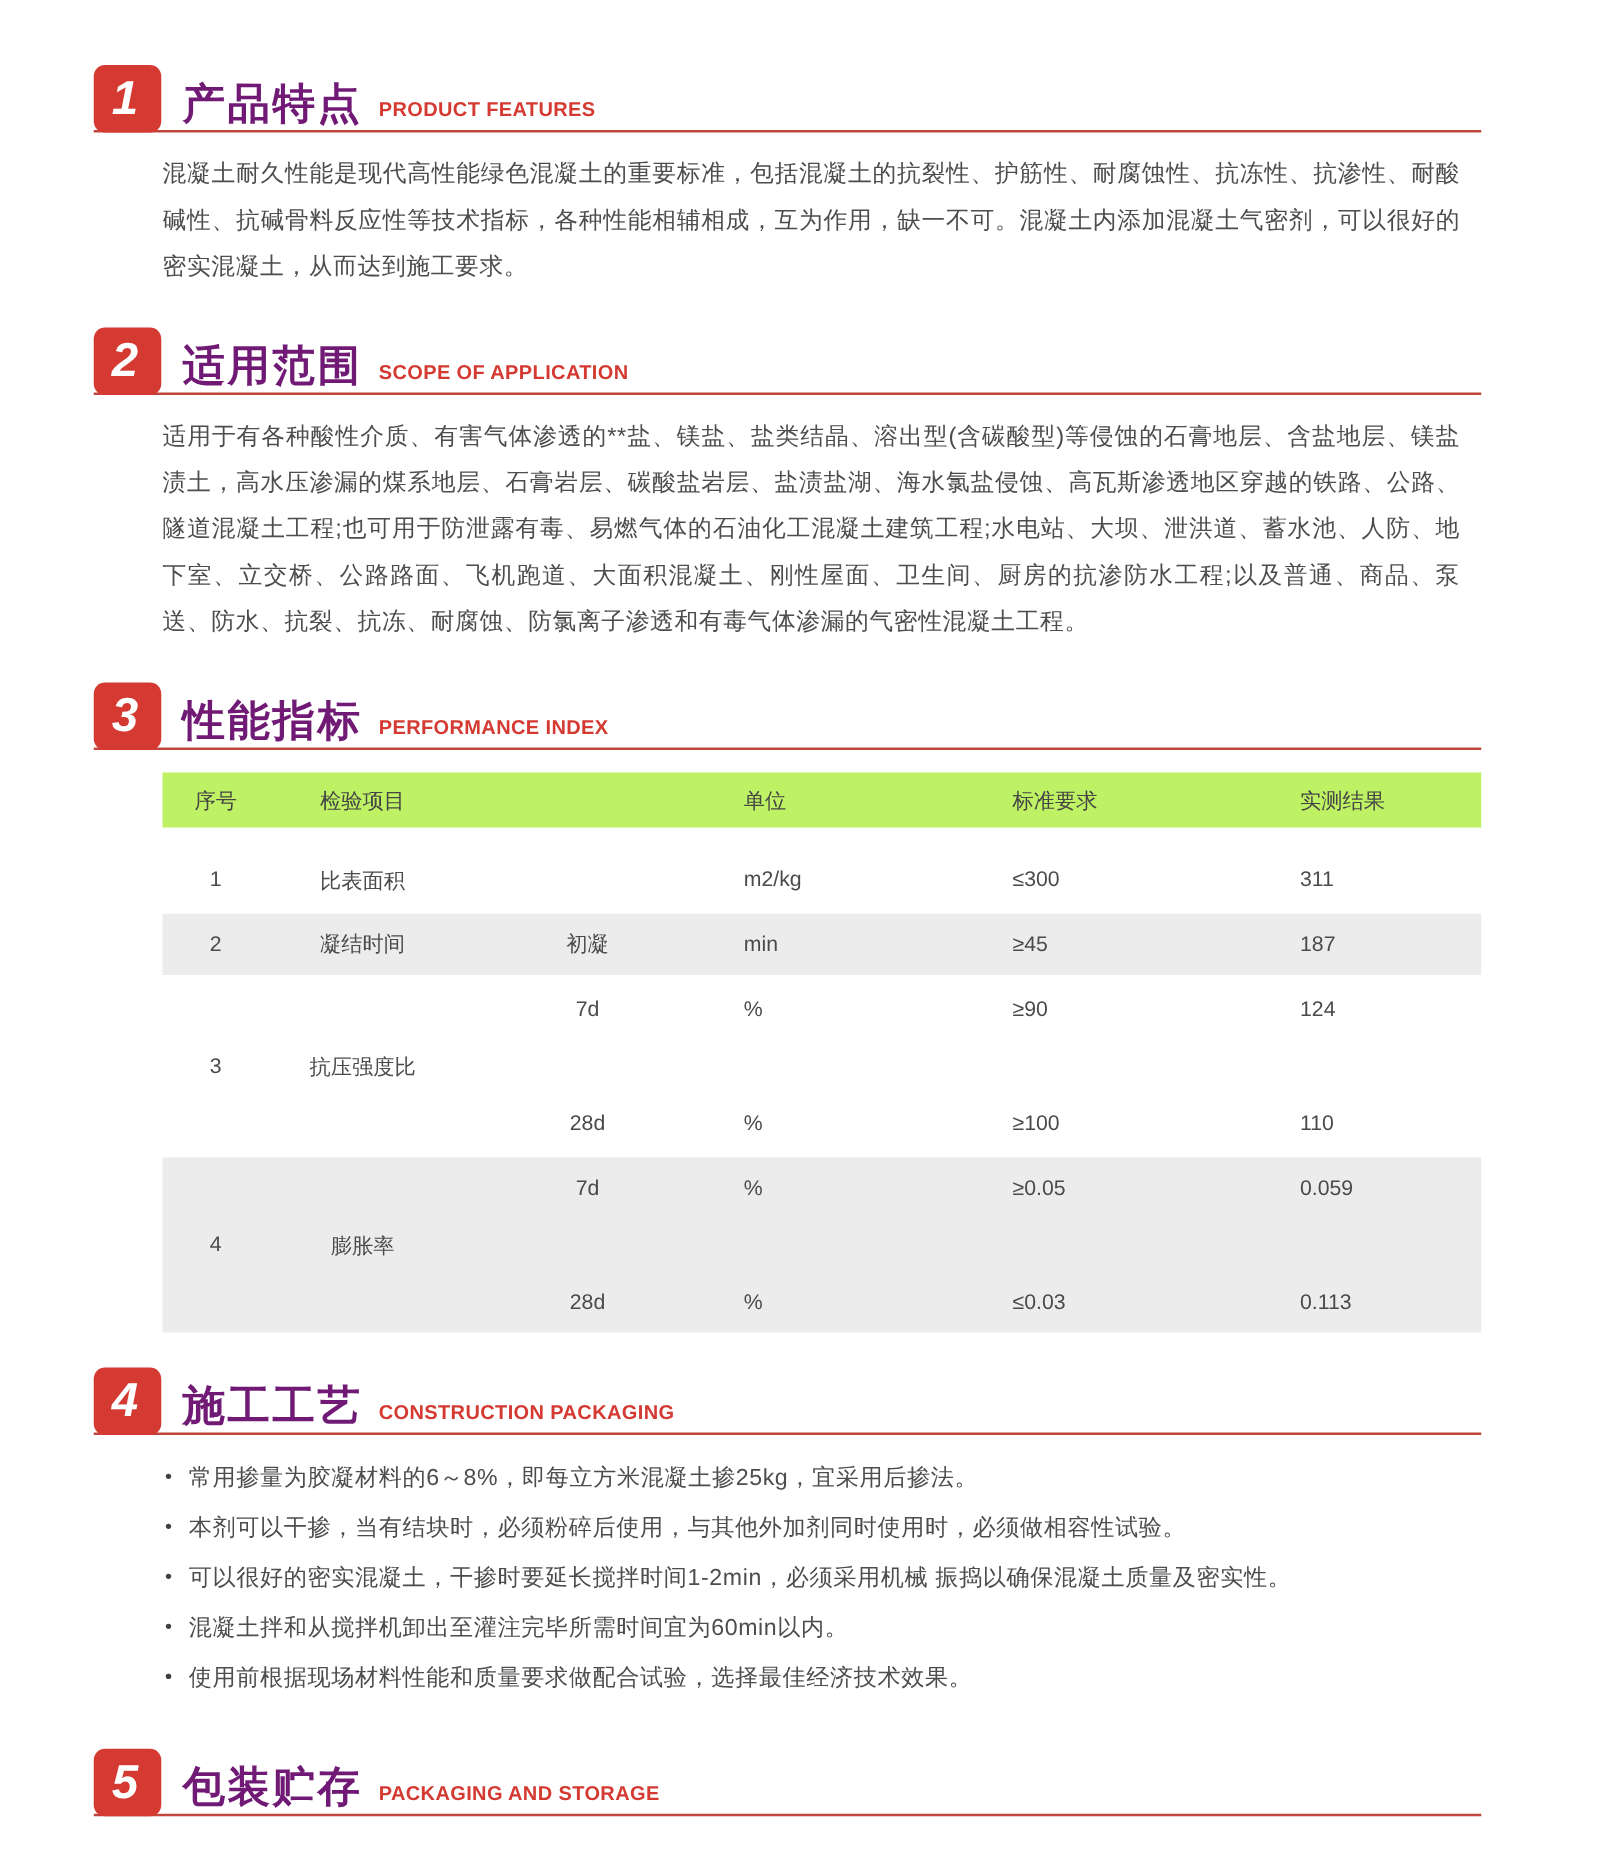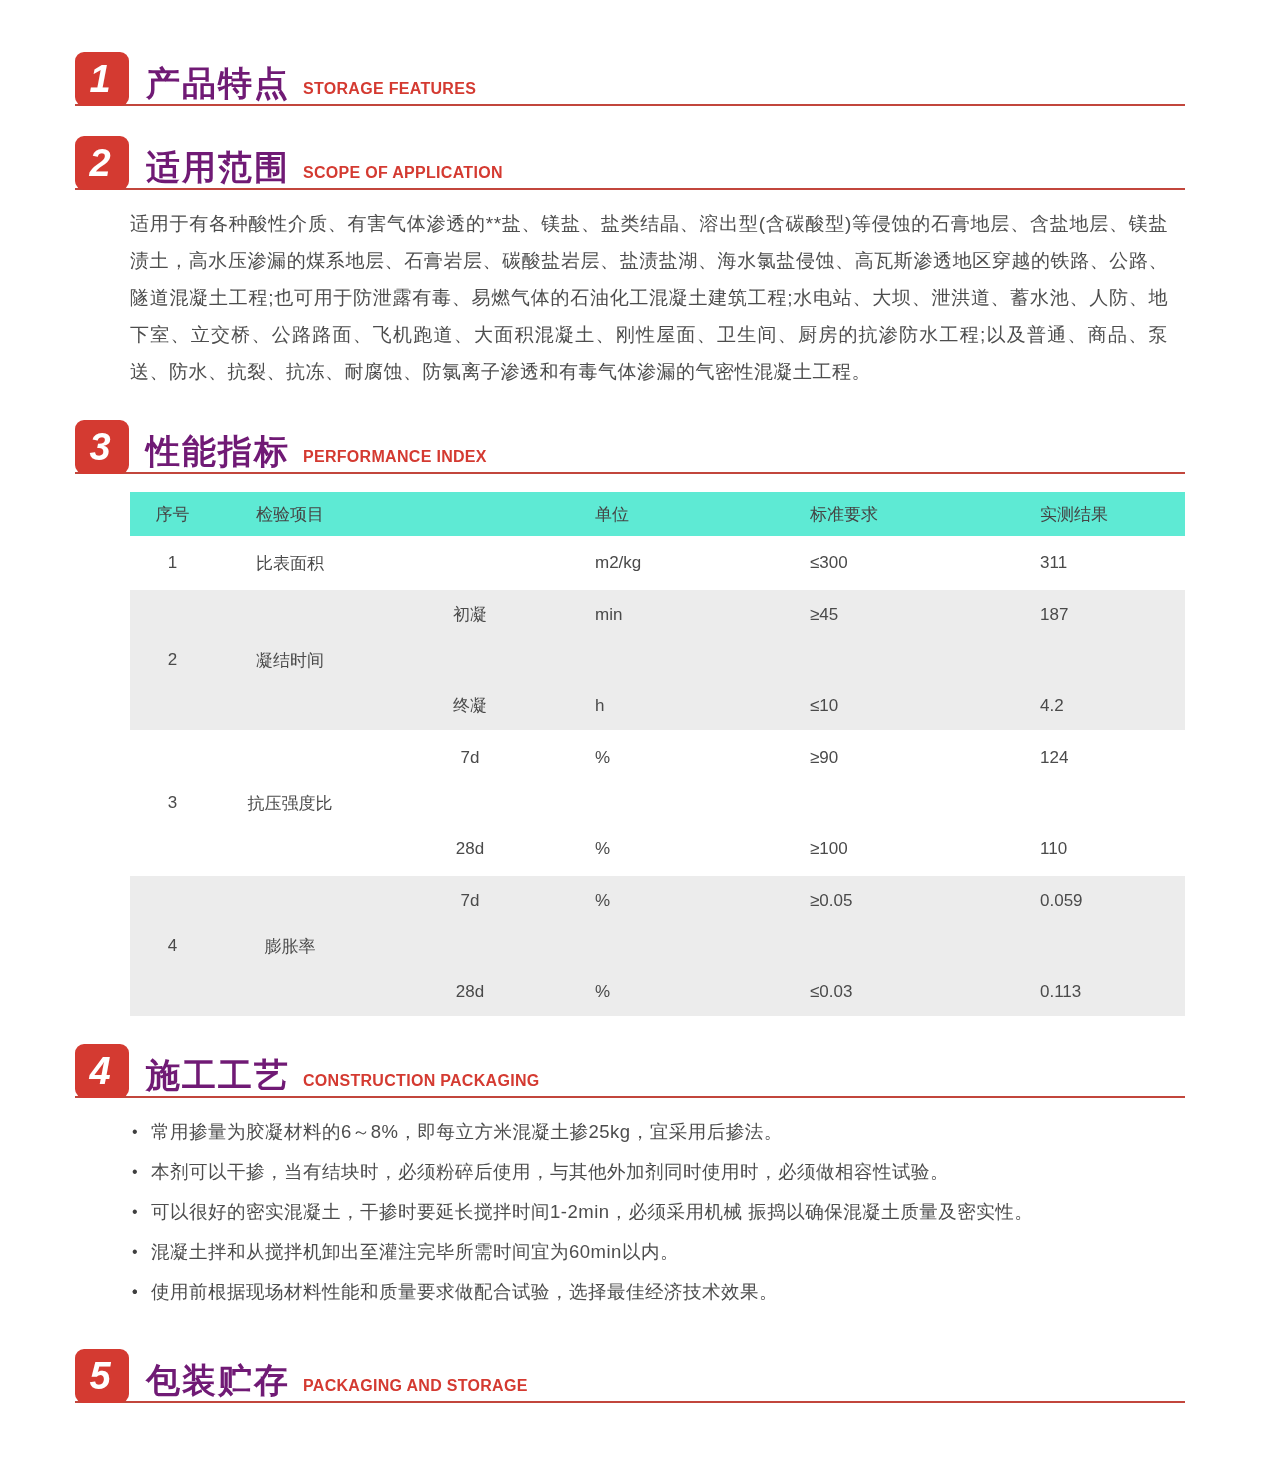--- a/index.html
+++ b/index.html
@@ -27,21 +27,21 @@
   }
 
   
   .bullets { margin:16px 0 0 55px; padding:0; list-style:none; width:1045px; }
   .bullets li { position:relative; padding-left:21px; font-size:18.5px; line-height:35px; color:#4d4d4d; margin-bottom:5px; letter-spacing:0.5px; text-align:justify; }
   .dot { position:absolute; left:2px; top:0; color:#3f3f3f; font-size:16px; }
 
   
   .ptable { margin:18px 0 0 55px; width:1055px; font-size:17px; color:#4a4a4a; }
   .grid6 { display:grid; grid-template-columns:85px 150px 210px 215px 230px 165px; align-items:center; }
-  .t-head { height:44px; background:#5eead4; margin-bottom:3px; color:#454545; }
+  .t-head { height:44px; background:#bef264; margin-bottom:18px; color:#454545; }
   .t-row-simple { height:48px; background:#fff; margin-bottom:3px; }
   .t-block { display:grid; grid-template-columns:85px 150px auto; align-items:center; margin-bottom:3px; background:#fff; }
   .t-block.gray, .t-head.gray { background:#ececec; }
   .sub-rows { display:flex; flex-direction:column;gap:42px; }
   .sub-row { display:grid; grid-template-columns:210px 215px 230px 165px; height:49px; align-items:center; }
   .c-center { text-align:center; }
   .c-left { padding-left:20px; }
 
   
   .gap-s1 { margin-top:0; }
@@ -52,22 +52,23 @@
 </style>
 </head>
 <body>
 
 <div class="page">
 
   <div class="sec gap-s1">
     <div class="sec-header">
       <div class="sec-num">1</div>
       <div class="sec-title-zh">产品特点</div>
-      <div class="sec-title-en">STORAGE FEATURES</div>
+      <div class="sec-title-en">PRODUCT FEATURES</div>
     </div>
+    <p class="body-text">混凝土耐久性能是现代高性能绿色混凝土的重要标准，包括混凝土的抗裂性、护筋性、耐腐蚀性、抗冻性、抗渗性、耐酸碱性、抗碱骨料反应性等技术指标，各种性能相辅相成，互为作用，缺一不可。混凝土内添加混凝土气密剂，可以很好的密实混凝土，从而达到施工要求。</p>
   </div>
 
   <div class="sec gap-s2">
     <div class="sec-header">
       <div class="sec-num">2</div>
       <div class="sec-title-zh">适用范围</div>
       <div class="sec-title-en">SCOPE OF APPLICATION</div>
     </div>
     <p class="body-text">适用于有各种酸性介质、有害气体渗透的**盐、镁盐、盐类结晶、溶出型(含碳酸型)等侵蚀的石膏地层、含盐地层、镁盐渍土，高水压渗漏的煤系地层、石膏岩层、碳酸盐岩层、盐渍盐湖、海水氯盐侵蚀、高瓦斯渗透地区穿越的铁路、公路、隧道混凝土工程;也可用于防泄露有毒、易燃气体的石油化工混凝土建筑工程;水电站、大坝、泄洪道、蓄水池、人防、地下室、立交桥、公路路面、飞机跑道、大面积混凝土、刚性屋面、卫生间、厨房的抗渗防水工程;以及普通、商品、泵送、防水、抗裂、抗冻、耐腐蚀、防氯离子渗透和有毒气体渗漏的气密性混凝土工程。</p>
   </div>
@@ -101,26 +102,20 @@
 
       <div class="t-block gray">
         <div class="c-center">2</div>
         <div class="c-center">凝结时间</div>
         <div class="sub-rows">
           <div class="sub-row">
             <div class="c-center">初凝</div>
             <div class="c-left">min</div>
             <div class="c-left">≥45</div>
             <div class="c-left">187</div>
-          </div>
-          <div class="sub-row">
-            <div class="c-center">终凝</div>
-            <div class="c-left">h</div>
-            <div class="c-left">≤10</div>
-            <div class="c-left">4.2</div>
           </div>
         </div>
       </div>
 
       <div class="t-block">
         <div class="c-center">3</div>
         <div class="c-center">抗压强度比</div>
         <div class="sub-rows">
           <div class="sub-row">
             <div class="c-center">7d</div>

